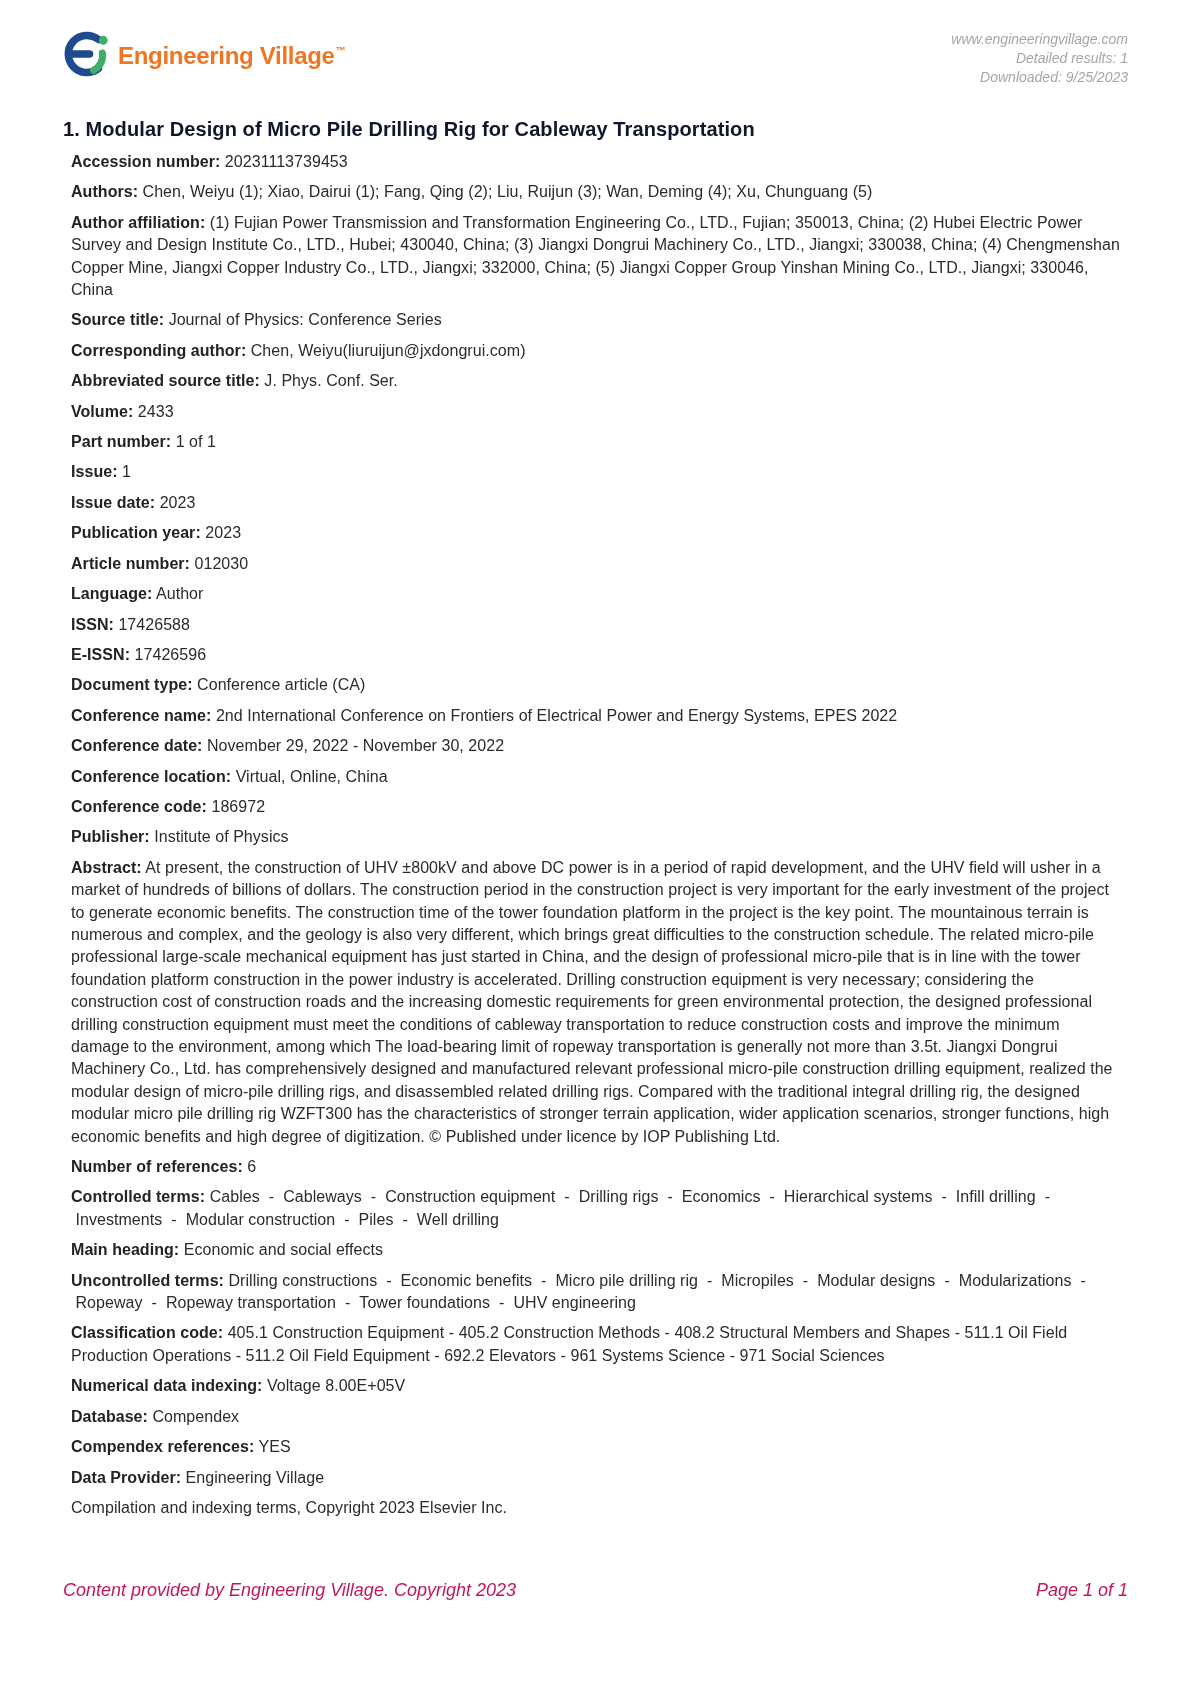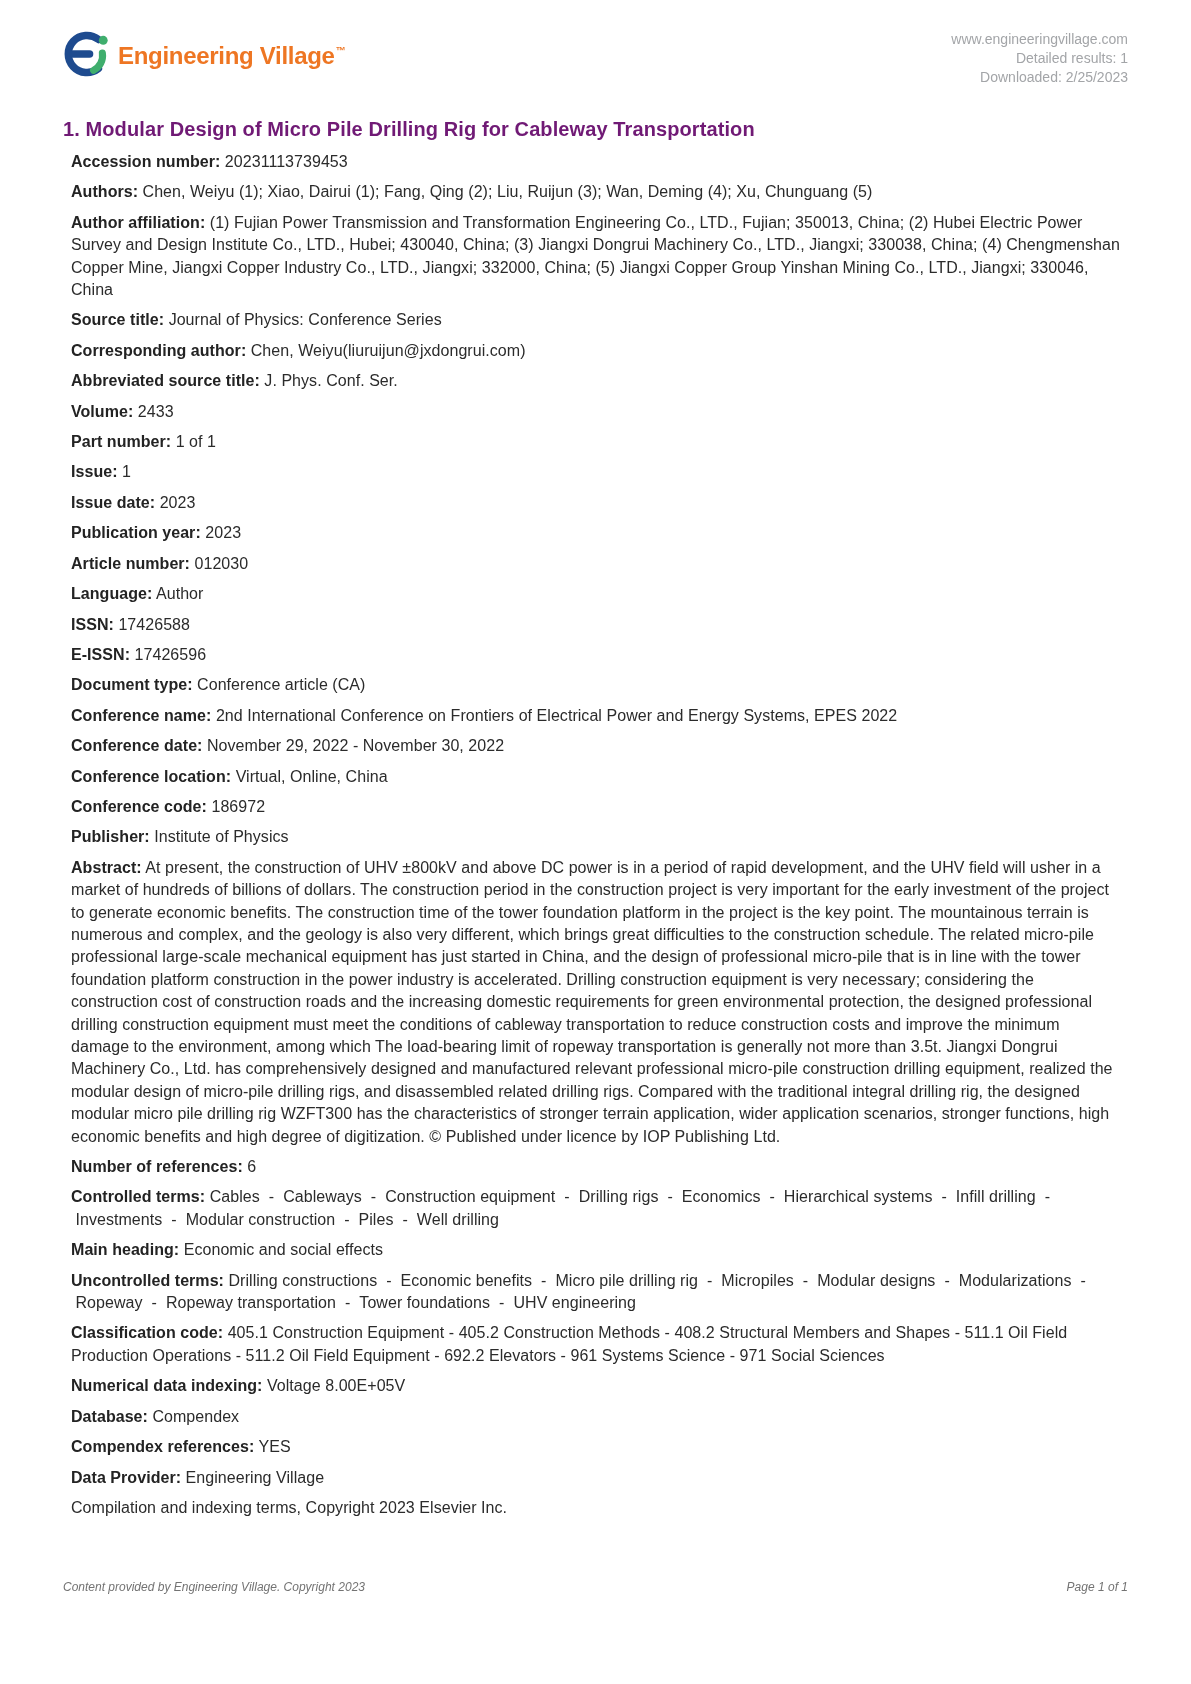--- a/index.html
+++ b/index.html
@@ -11,56 +11,56 @@
     position: relative;
     overflow: hidden;
   }
   .page { width: 1191px; height: 1480px; padding: 28px 63px 0 63px; position: relative; }
 
   
   .header { display: flex; justify-content: space-between; align-items: flex-start; }
   .logo { display: flex; align-items: center; gap: 9px; }
   .logo-word { font-size: 24px; font-weight: bold; color: #ee7623; letter-spacing: -0.3px; line-height: 46px; }
   .logo-word sup { font-size: 10px; font-weight: bold; vertical-align: 10px; margin-left: 1px; }
-  .meta { text-align: right; color: #a3a5a8; font-size: 14px; line-height: 19px; padding-top: 2px; }
+  .meta { text-align: right; color: #a3a5a8; font-size: 14px; line-height: 19px; padding-top: 2px; font-style: italic; }
 
   
-  h1.title { font-size: 20px; font-weight: bold; color: #701a75; margin-top: 31px; letter-spacing: 0.1px; }
+  h1.title { font-size: 20px; font-weight: bold; color: #0f172a; margin-top: 31px; letter-spacing: 0.1px; }
 
   
   .fields { margin-top: 10px; font-size: 16px; line-height: 22.4px; color: #2b2b2b; letter-spacing: 0.05px; }
   .fields p { margin: 8px; }
   .fields b { font-weight: bold; color: #232323; }
 
   
   .footer {
     position: absolute; left: 63px; right: 63px; top: 1580px;
     display: flex; justify-content: space-between;
-    color: #737373; font-size: 12px; font-style: italic;
+    color: #be185d; font-size: 18px; font-style: italic;
   }
 </style>
 </head>
 <body>
 
 <div class="page">
 
   <div class="header">
     <div class="logo">
       <svg width="46" height="46" viewBox="0 0 52 52">
         <path d="M 40 9.5 A 21 21 0 1 0 40 42.5" fill="none" stroke="#1e4b8f" stroke-width="8.5" stroke-linecap="round"></path>
         <line x1="11" y1="26" x2="30" y2="26" stroke="#1e4b8f" stroke-width="8.5" stroke-linecap="round"></line>
         <path d="M 44.5 25 A 18.5 18.5 0 0 1 34.5 44.5" fill="none" stroke="#3fae6d" stroke-width="8" stroke-linecap="round"></path>
         <circle cx="45.5" cy="10.5" r="5" fill="#3fae6d"></circle>
       </svg>
       <div class="logo-word"><span>Engineering Village</span><sup>™</sup></div>
     </div>
     <div class="meta">
       <div>www.engineeringvillage.com</div>
       <div>Detailed results: 1</div>
-      <div>Downloaded: 2/25/2023</div>
+      <div>Downloaded: 9/25/2023</div>
     </div>
   </div>
 
   <h1 class="title">1. Modular Design of Micro Pile Drilling Rig for Cableway Transportation</h1>
 
   <div class="fields">
     <p><b>Accession number:</b> <span>20231113739453</span></p>
     <p><b>Authors:</b> <span>Chen, Weiyu (1); Xiao, Dairui (1); Fang, Qing (2); Liu, Ruijun (3); Wan, Deming (4); Xu, Chunguang (5)</span></p>
     <p><b>Author affiliation:</b> <span>(1) Fujian Power Transmission and Transformation Engineering Co., LTD., Fujian; 350013, China; (2) Hubei Electric Power Survey and Design Institute Co., LTD., Hubei; 430040, China; (3) Jiangxi Dongrui Machinery Co., LTD., Jiangxi; 330038, China; (4) Chengmenshan Copper Mine, Jiangxi Copper Industry Co., LTD., Jiangxi; 332000, China; (5) Jiangxi Copper Group Yinshan Mining Co., LTD., Jiangxi; 330046, China</span></p>
     <p><b>Source title:</b> <span>Journal of Physics: Conference Series</span></p>

